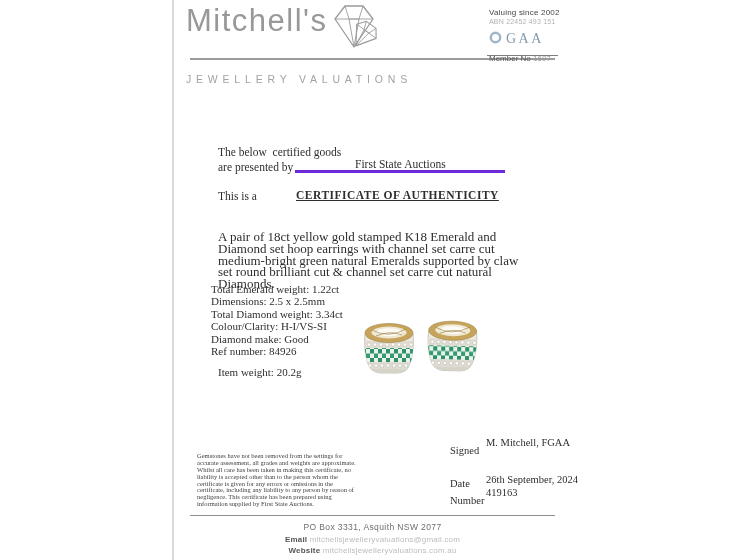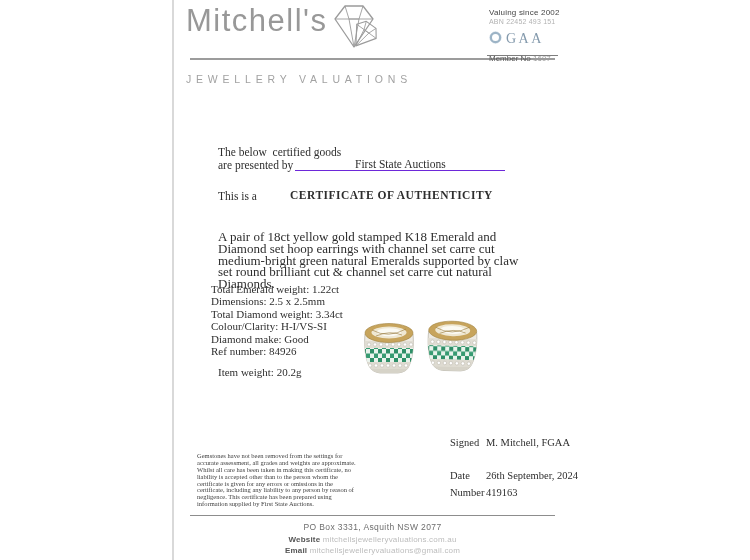--- a/index.html
+++ b/index.html
@@ -29,39 +29,39 @@
   .gaa-row { display:flex; align-items:center; gap:4px; margin-top:5px; }
   .gaa-text { font-family:"Liberation Serif", serif; font-size:14px; color:#8399ac; letter-spacing:2.5px; }
   .badge-member { font-size:8px; color:#585858; margin-top:6px; }
   .badge-member .member-no { color:#9c9c9c; }
   .member-rule { position:absolute; left:487px; top:55px; width:71px; height:1px; background:#7e7e7e; }
 
   
   .intro1 { position:absolute; left:218px; top:146px; font-size:11.5px; white-space:pre-wrap; }
   .intro2 { position:absolute; left:218px; top:158px; font-size:11.5px; display:flex; align-items:flex-end; }
   .presenter-underline {
-    display:inline-block; width:210px; border-bottom:1px solid #6d28d9;
+    display:inline-block; width:210px; border-bottom:3px solid #6d28d9;
     text-align:center; margin-left:2px; padding-bottom:0px;
   }
   .thisis { position:absolute; left:218px; top:190px; font-size:11.5px; }
   .cert-title {
-    position:absolute; left:290px; top:189px; font-size:11.5px; font-weight:bold;
-    letter-spacing:0.5px;
+    position:absolute; left:296px; top:189px; font-size:11.5px; font-weight:bold;
+    text-decoration:underline; letter-spacing:0.5px;
   }
 
   
   .description { position:absolute; left:218px; top:231px; width:303px; font-size:13px; line-height:11.8px; }
   .specs { position:absolute; left:211px; top:283px; font-size:11px; line-height:12.4px; }
   .item-weight { position:absolute; left:218px; top:366px; font-size:11px; }
 
   .earrings { position:absolute; left:362px; top:318px; }
 
   
   .sig-row { position:absolute; left:450px; font-size:10.5px; display:flex; }
-  .sig-label { width:36px; }
+  .sig-label { width:36px;margin-top:8px; }
   .sig-signed { top:437px; }
   .sig-date { top:470px;align-items:center; }
   .sig-number { top:487px; }
 
   
   .disclaimer {
     position:absolute; left:197px; top:453px; width:165px;
     font-size:6.5px; line-height:1.06; color:#3f3f3f; text-align:left;
   }
 
@@ -196,17 +196,17 @@
   <div class="sig-row sig-number">
     <span class="sig-label">Number</span>
     <span>419163</span>
   </div>
 
   <div class="disclaimer">Gemstones have not been removed from the settings for accurate assessment, all grades and weights are approximate. Whilst all care has been taken in making this certificate, no liability is accepted other than to the person whom the certificate is given for any errors or omissions in the certificate, including any liability to any person by reason of negligence. This certificate has been prepared using information supplied by First State Auctions.</div>
 
   <div class="footer-rule"></div>
   <div class="footer">
     <div class="footer-address">PO Box 3331, Asquith NSW 2077</div>
+    <div class="footer-line"><span class="footer-label">Email </span><span>mitchellsjewelleryvaluations@gmail.com</span></div>
     <div class="footer-line"><span class="footer-label">Website </span><span>mitchellsjewelleryvaluations.com.au</span></div>
-    <div class="footer-line"><span class="footer-label">Email </span><span>mitchellsjewelleryvaluations@gmail.com</span></div>
   </div>
 
 </div>
 
 </body></html>

